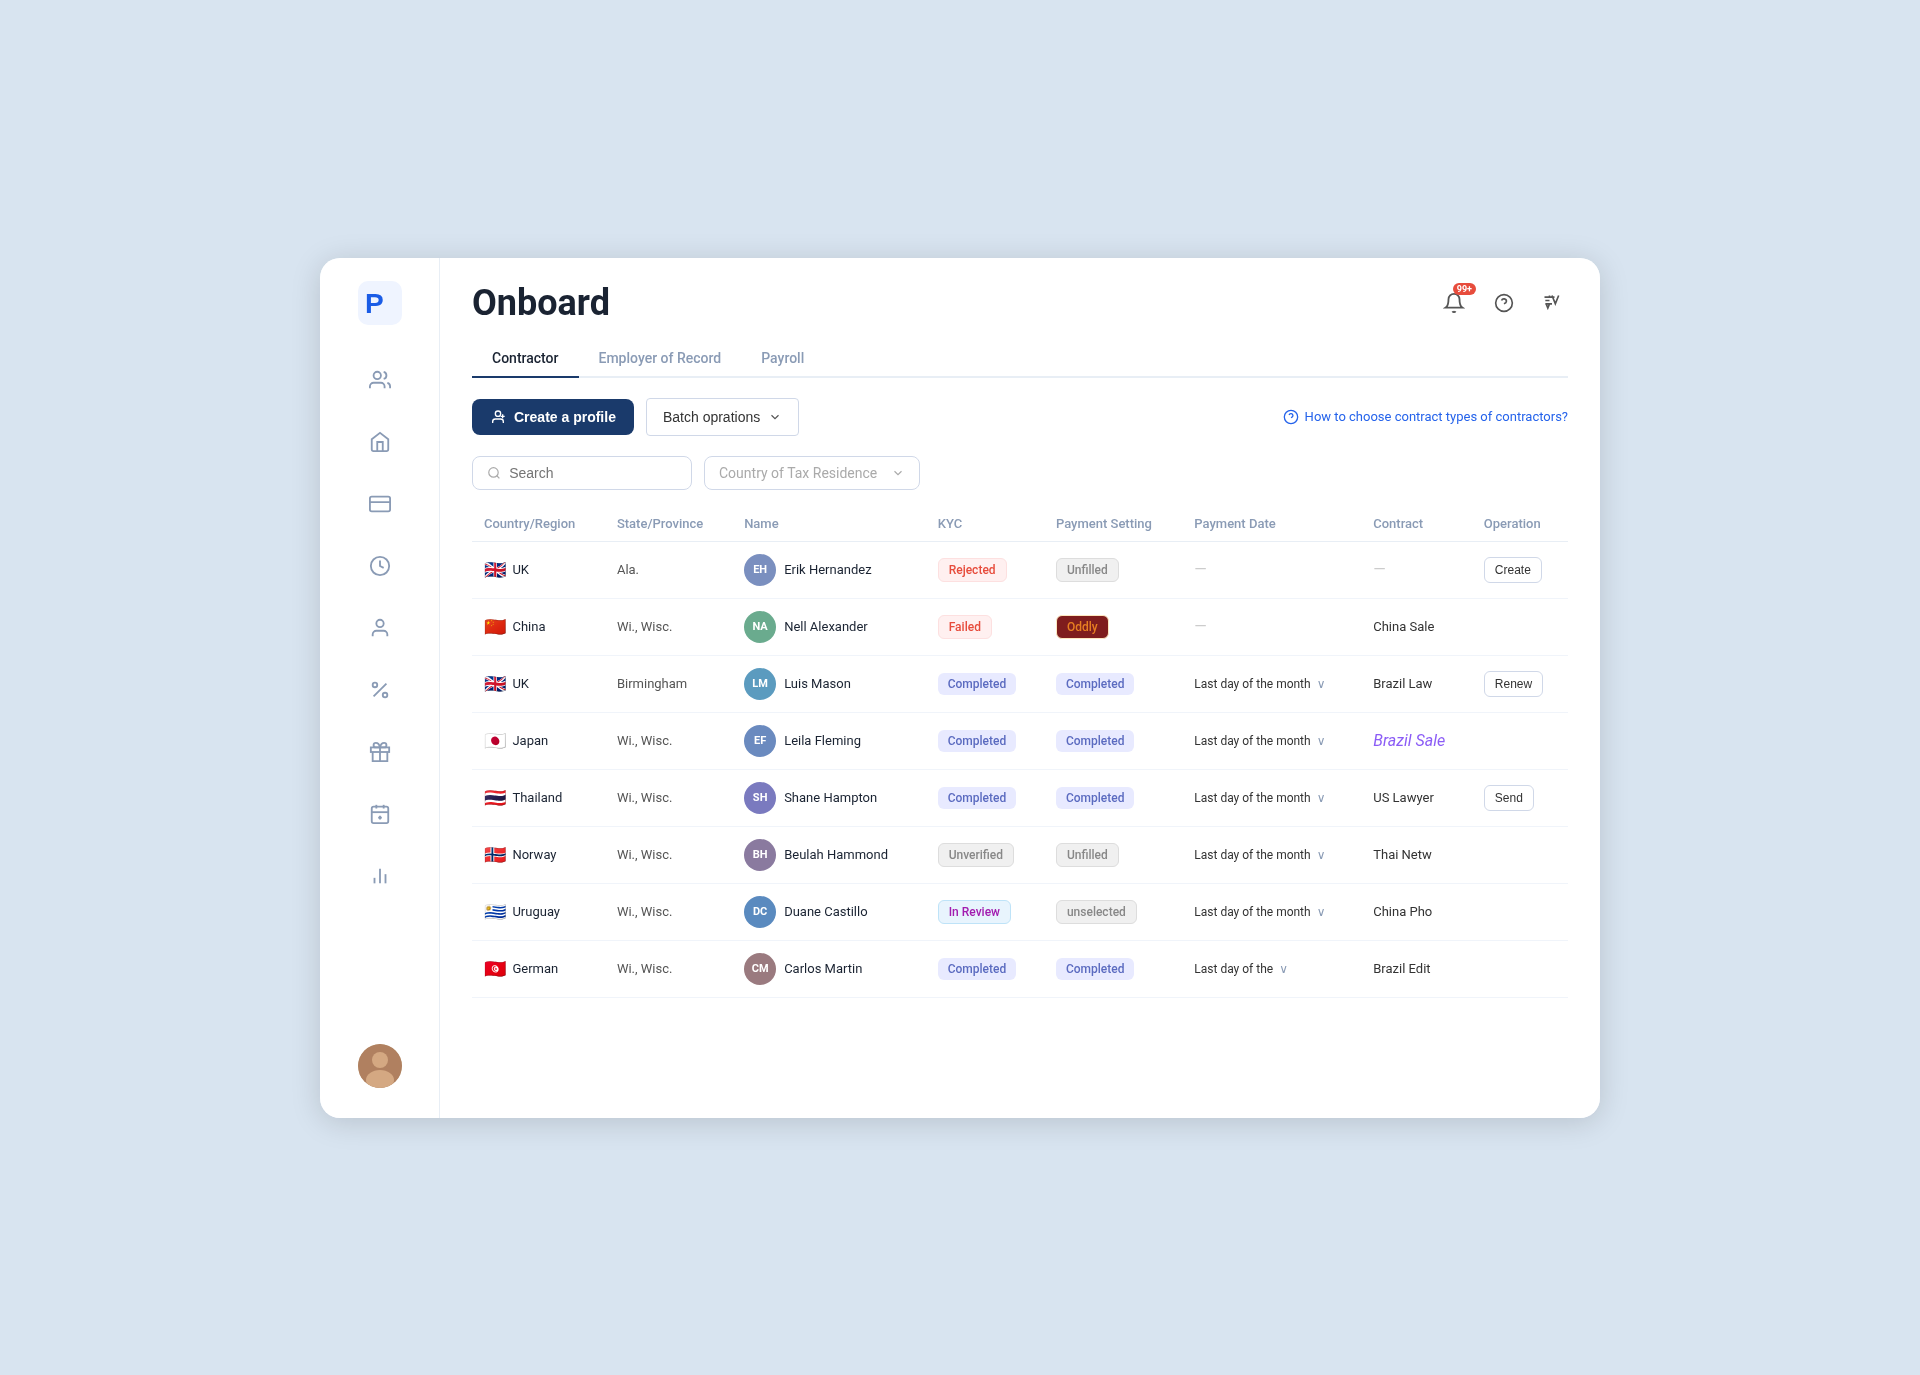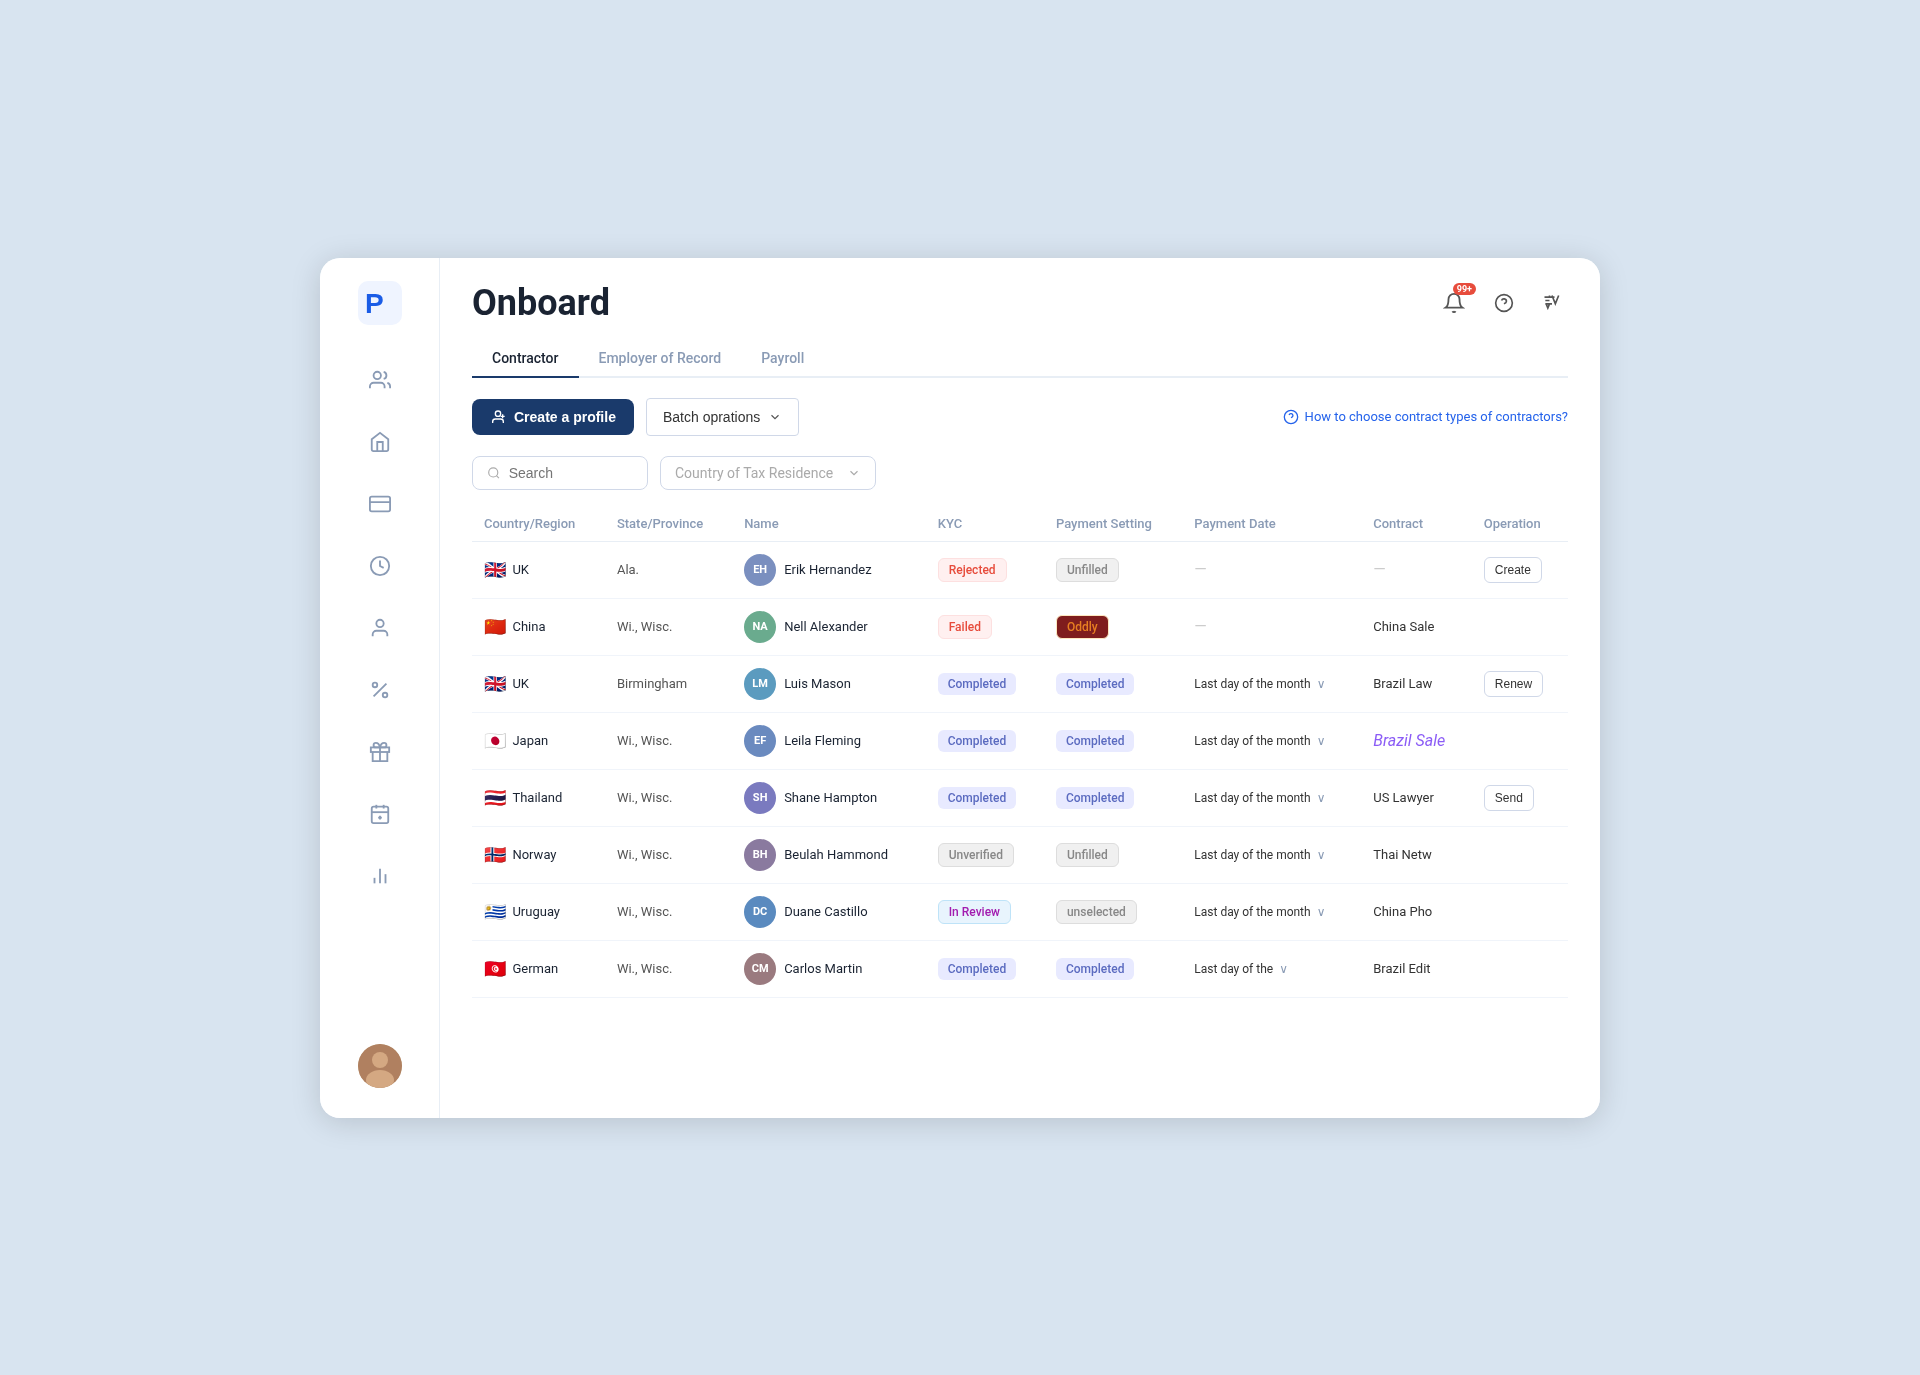--- a/index.html
+++ b/index.html
@@ -214,21 +214,21 @@
       display: flex;
       gap: 12px;
     }
     .search-box {
       display: flex;
       align-items: center;
       gap: 8px;
       border: 1px solid #d0d8e8;
       border-radius: 8px;
       padding: 8px 14px;
-      width: 176px;
+      width: 220px;
       background: #fff;
     }
     .search-box input {
       border: none;
       outline: none;
       font-size: 14px;
       color: #666;
       background: transparent;
       width: 100%;
     }

